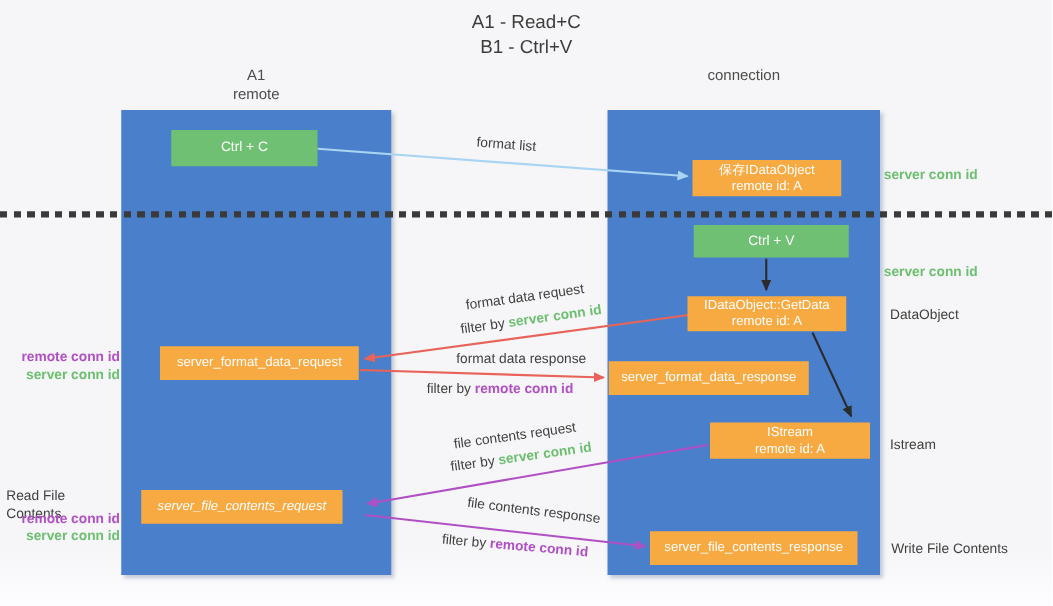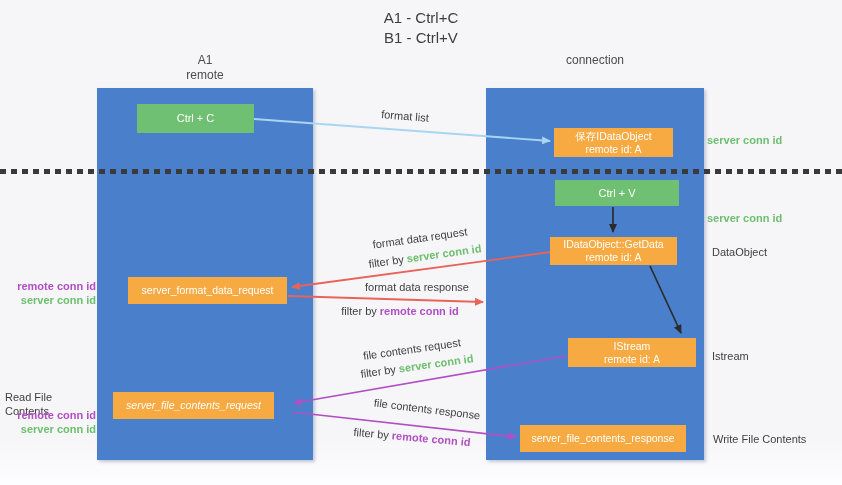--- a/index.html
+++ b/index.html
@@ -26,21 +26,21 @@
   .darkt { color:#3f3f3f; }
   .right-align { text-align:right; }
   svg.arrows { position:absolute; left:0; top:0; pointer-events:none; }
 </style>
 </head>
 <body>
 
 <div class="canvas">
 
   <div class="title">
-    <div>A1 - Ctrl+C</div>
+    <div>A1 - Read+C</div>
     <div>B1 - Ctrl+V</div>
   </div>
 
   <div class="lane-hdr" style="left:97px;width:216px;">
     <div>A1</div>
     <div>remote</div>
   </div>
   <div class="lane-hdr" style="left:486px;width:218px;">
     <div>connection</div>
   </div>
@@ -84,20 +84,23 @@
   <div class="node green-node" style="left:555px;top:180px;width:124px;height:26px;font-size:11px;">
     <span>Ctrl + V</span>
   </div>
   <div class="node orange-node" style="left:550px;top:237px;width:127px;height:28px;">
     <span>IDataObject::GetData</span>
     <span>remote id: A</span>
   </div>
   <div class="node orange-node" style="left:128px;top:277px;width:159px;height:27px;">
     <span>server_format_data_request</span>
   </div>
+  <div class="node orange-node" style="left:487px;top:289px;width:160px;height:27px;">
+    <span>server_format_data_response</span>
+  </div>
   <div class="node orange-node" style="left:568px;top:338px;width:128px;height:29px;">
     <span>IStream</span>
     <span>remote id: A</span>
   </div>
   <div class="node orange-node" style="left:113px;top:392px;width:161px;height:27px;font-style:italic;">
     <span>server_file_contents_request</span>
   </div>
   <div class="node orange-node" style="left:520px;top:425px;width:166px;height:27px;">
     <span>server_file_contents_response</span>
   </div>

